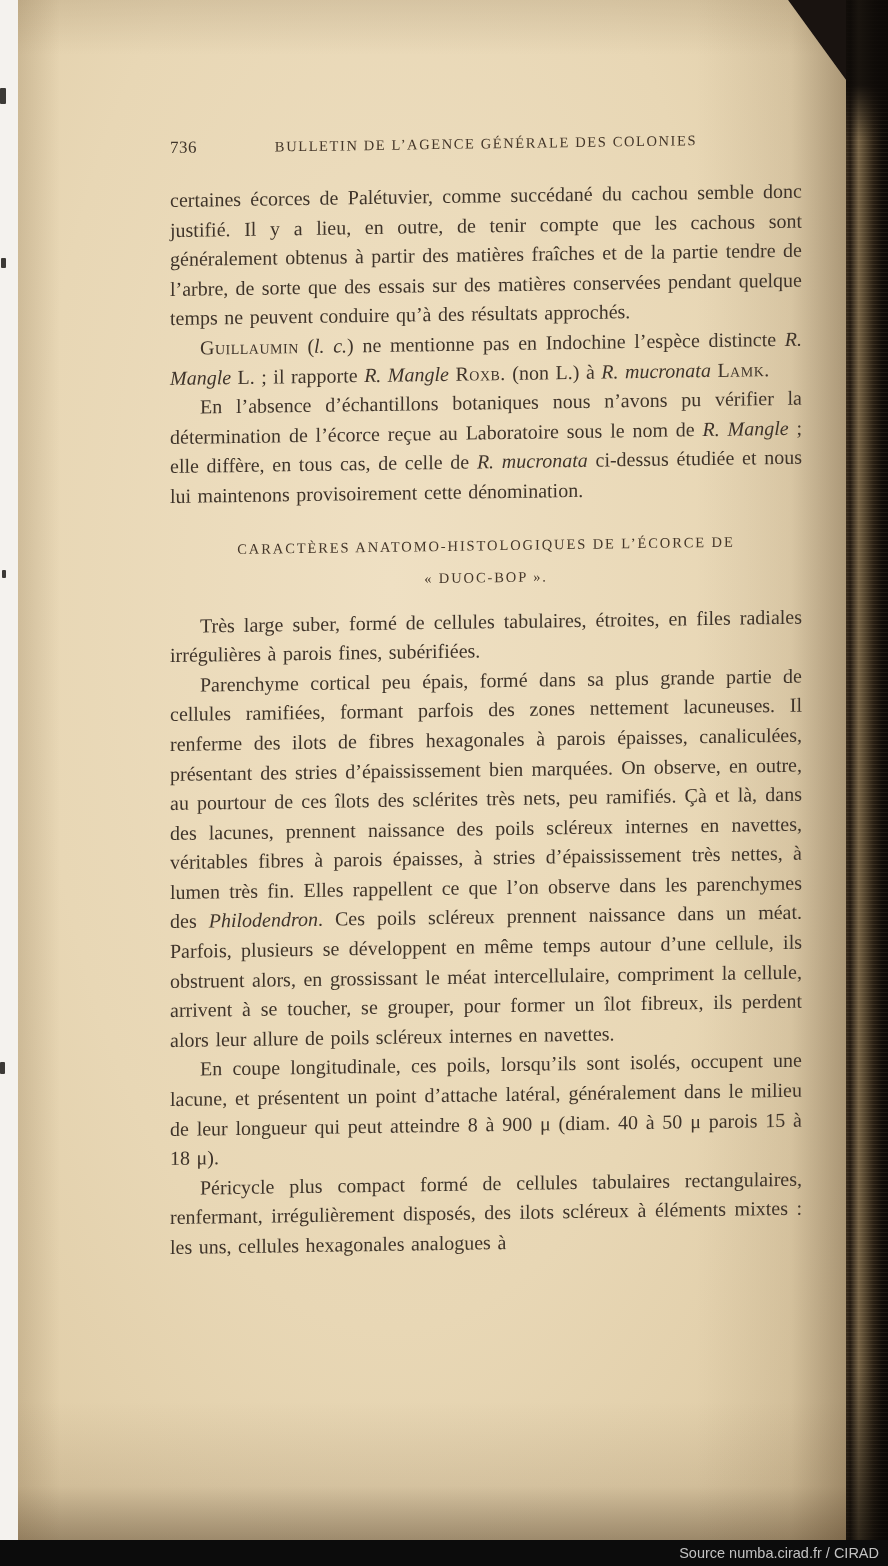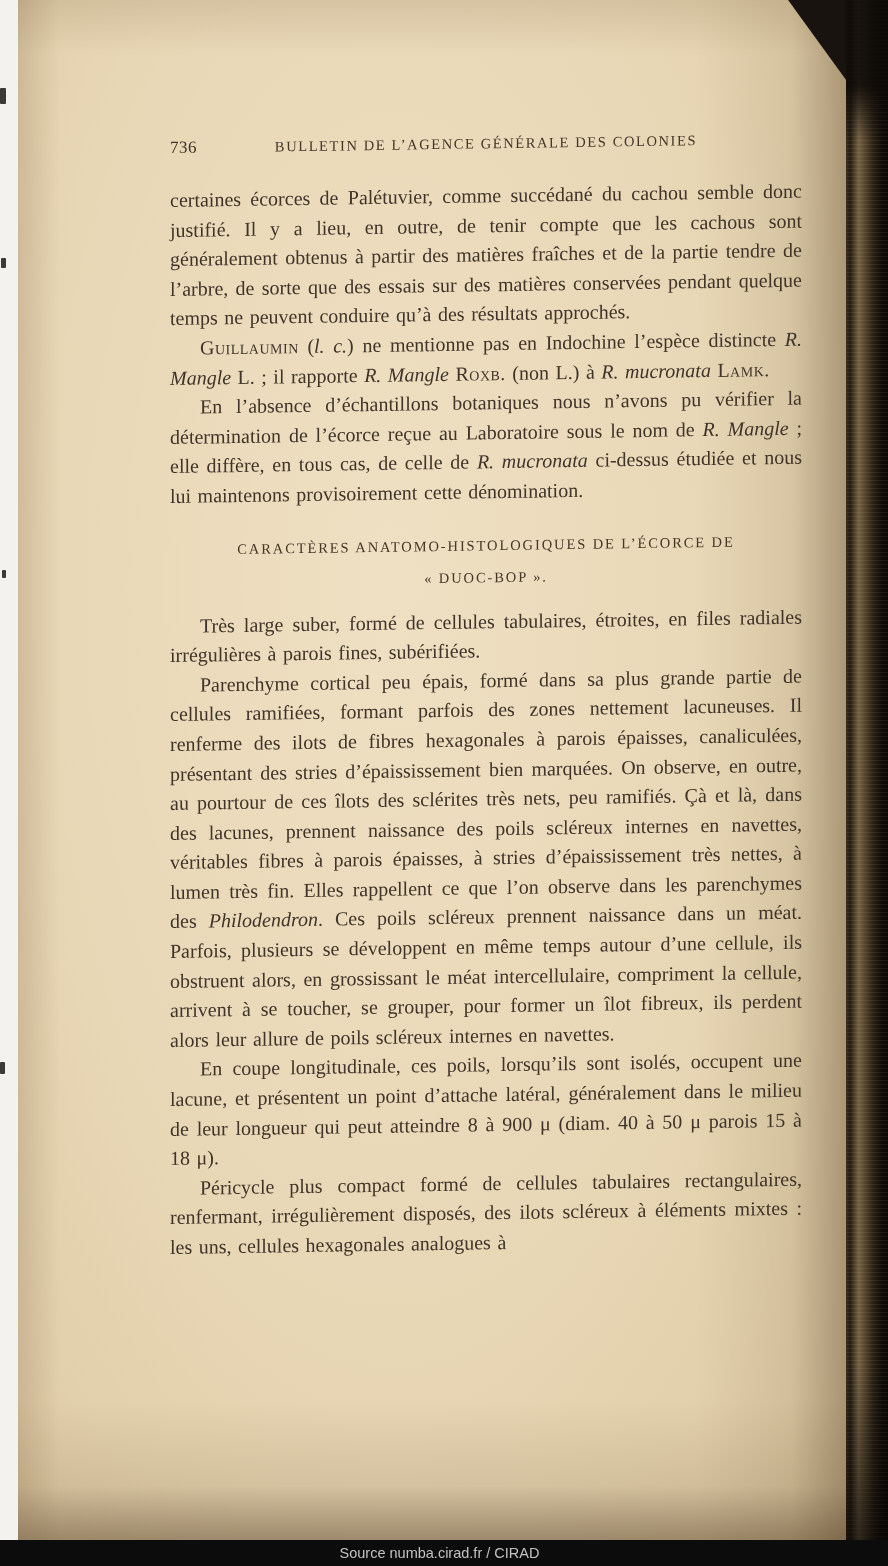--- a/index.html
+++ b/index.html
@@ -118,21 +118,21 @@
   }
   
   .footer-bar {
     position: absolute;
     left: 0; right: 0; bottom: 0;
     height: 26px;
     background: #0c0c0c;
     z-index: 10;
     display: flex;
     align-items: center;
-    justify-content: center;
+    justify-content: flex-end;
     padding-right: 9px;
     box-sizing: border-box;
     font-family: "Liberation Sans", "DejaVu Sans", sans-serif;
     font-size: 14.5px;
     color: #c2c2c2;
   }
 </style>
 </head>
 <body>
 

